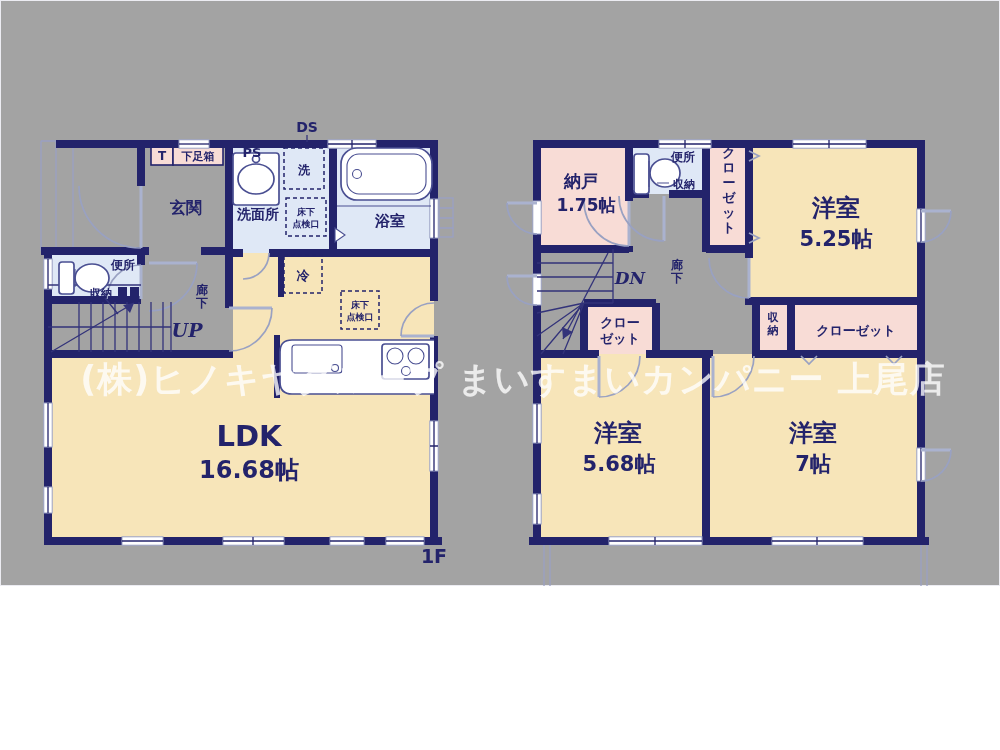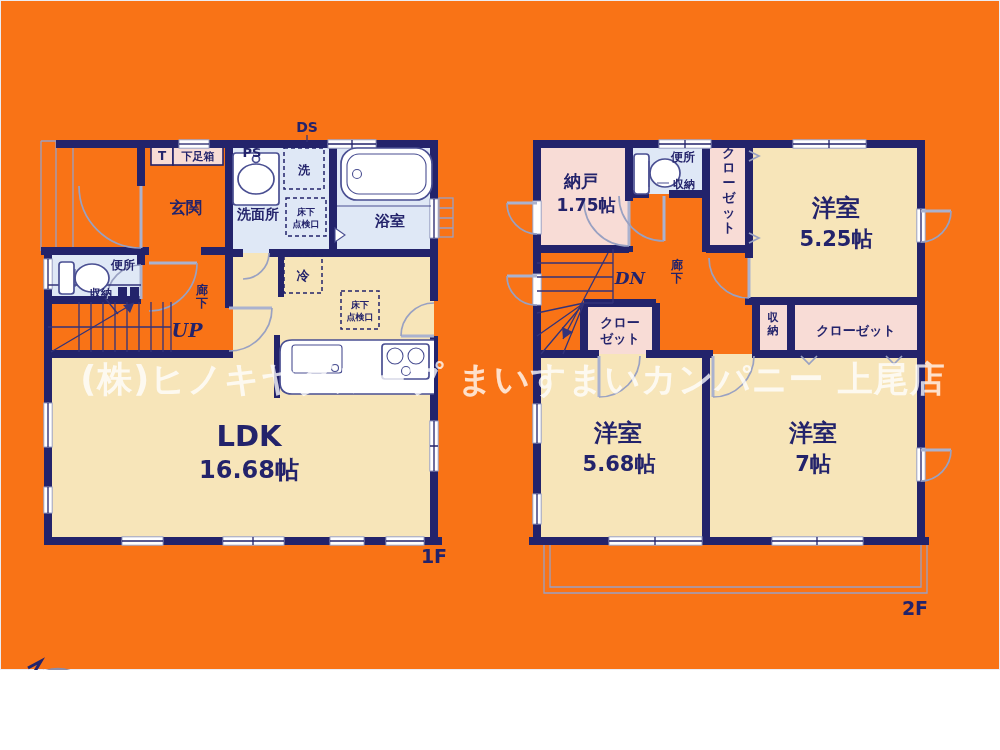--- a/index.html
+++ b/index.html
@@ -1,16 +1,16 @@
 <!DOCTYPE html>
 <html><head>
 <meta charset="utf-8">
 <style>
   html,body{margin:0;padding:0;background:#fff;}
-  .stage{position:relative;width:1000px;height:670px;background:#f97316;border:1px solid #ececf2;box-sizing:border-box;
+  .stage{position:relative;width:1000px;height:586px;background:#a3a3a3;border:1px solid #ececf2;box-sizing:border-box;
          font-family:"DejaVu Sans","Liberation Sans",sans-serif;}
   svg{position:absolute;left:0;top:0;}
   svg text{fill:#23236b;font-family:"DejaVu Sans","Liberation Sans",sans-serif;font-weight:bold;}
   .wall{stroke:#23236b;stroke-width:8;fill:none;}
   .wall5{stroke:#23236b;stroke-width:6;fill:none;}
   .thinnavy{stroke:#33337a;stroke-width:1.3;fill:none;}
   .fix{stroke:#4a4f92;stroke-width:1.7;fill:#ffffff;}
   .fixthin{stroke:#4a4f92;stroke-width:1.1;fill:none;}
   .door{stroke:#99a1c2;stroke-width:1.7;fill:none;}
   .leaf{stroke:#aab2cf;stroke-width:3;fill:none;}

